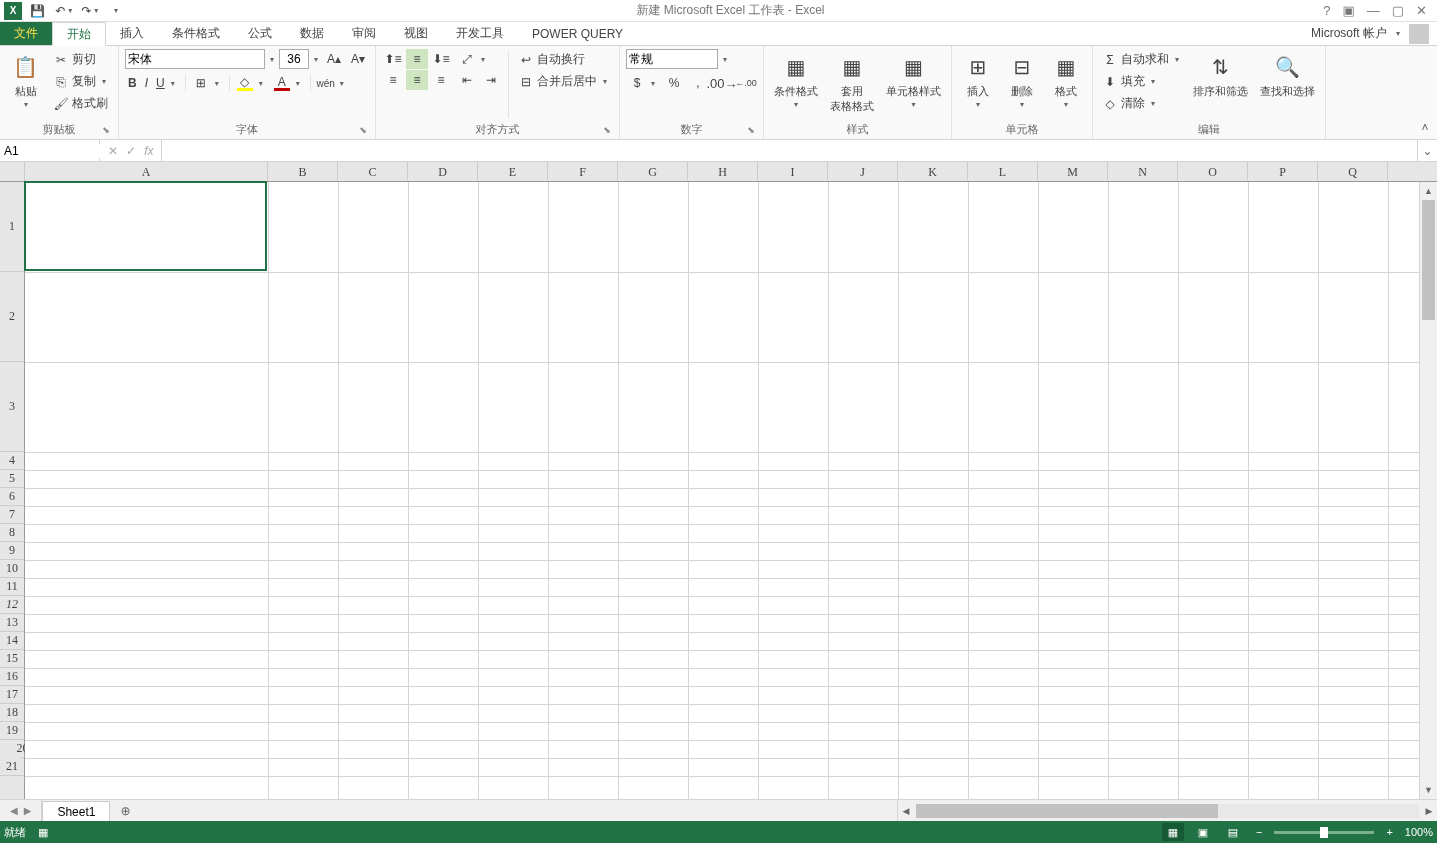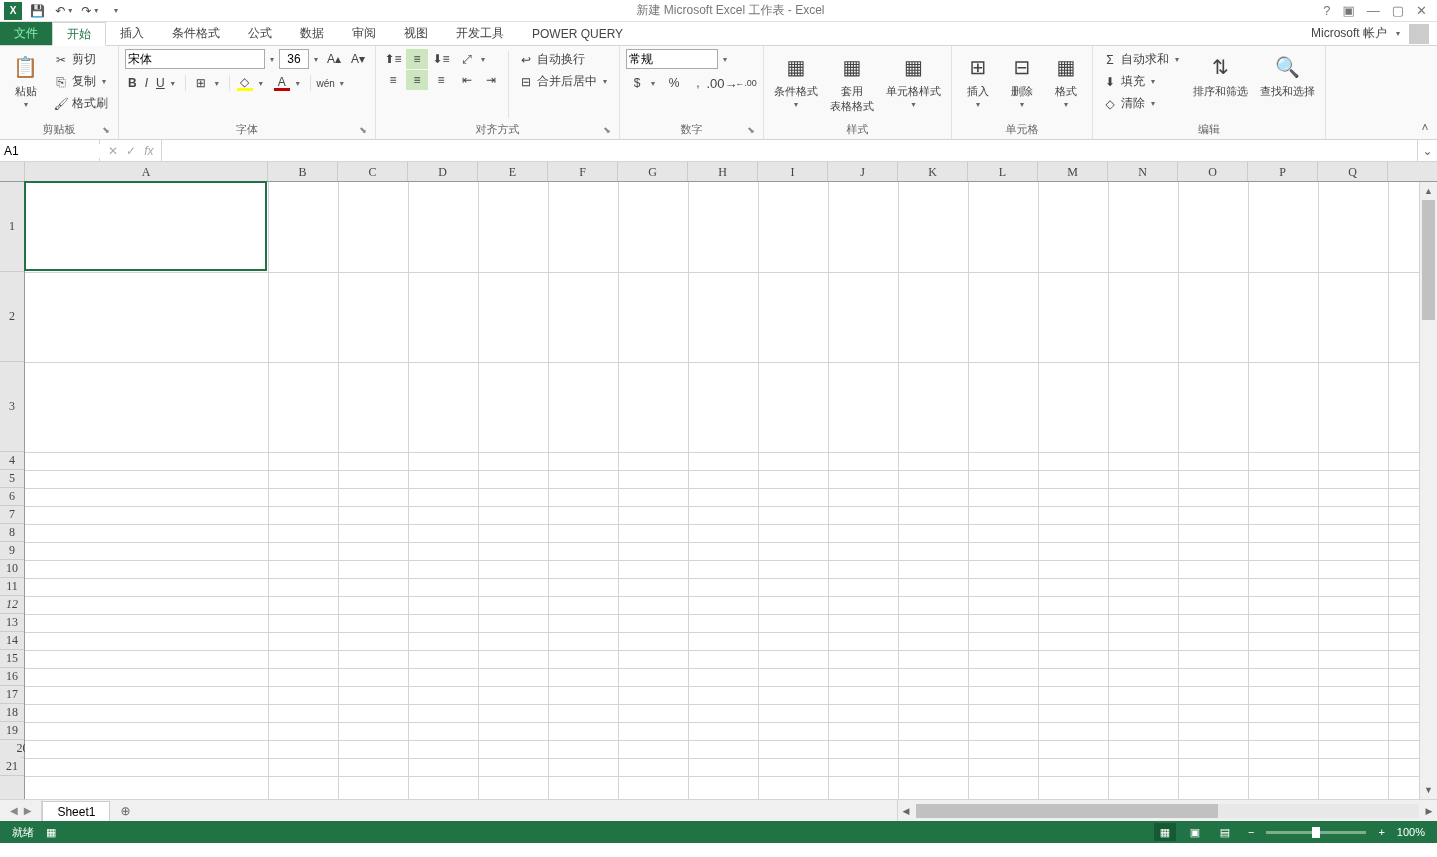--- a/index.html
+++ b/index.html
@@ -10,21 +10,21 @@
 .qat { display: flex; align-items: center; gap: 6px; padding-left: 4px; }
 .qat .app-icon { width: 18px; height: 18px; background: #217346; color: #fff; display: flex; align-items: center; justify-content: center; font-size: 10px; font-weight: bold; }
 .qat-btn { width: 20px; height: 20px; display: flex; align-items: center; justify-content: center; color: #444; cursor: pointer; }
 .title-text { position: absolute; left: 50%; transform: translateX(-50%); color: #777; font-size: 12px; margin-left: 12px; }
 .win-ctrls { margin-left: auto; display: flex; gap: 12px; padding-right: 10px; color: #777; }
 .win-ctrls span { cursor: pointer; font-size: 13px; }
 
 
 .ribbon-tabs { height: 24px; background: #fff; display: flex; align-items: stretch; border-bottom: 1px solid #d4d4d4; }
 .tab { padding: 0 14px; display: flex; align-items: center; font-size: 12px; color: #444; cursor: pointer; }
-.tab.file { background: #217346; color: #86efac; text-align: center; }
+.tab.file { background: #217346; color: #fde047; text-align: center; }
 .tab.active { background: #fff; color: #217346; border: 1px solid #d4d4d4; border-bottom: 1px solid #fff; margin-bottom: -1px; }
 .account { margin-left: auto; display: flex; align-items: center; gap: 6px; padding-right: 8px; color: #444; font-size: 12px; }
 .avatar { width: 20px; height: 20px; background: #ccc; }
 
 
 .ribbon { height: 94px; background: #f9f9f9; border-bottom: 1px solid #d4d4d4; display: flex; }
 .group { border-right: 1px solid #e1e1e1; padding: 3px 6px 0 6px; display: flex; flex-direction: column; }
 .group-body { flex: 1; display: flex; align-items: flex-start; gap: 4px; }
 .group-label { text-align: center; font-size: 11px; color: #666; padding: 2px 0; position: relative; }
 .group-label .launcher { position: absolute; right: 0; bottom: 2px; width: 12px; height: 12px; font-size: 9px; color: #888; cursor: pointer; }
@@ -69,21 +69,21 @@
 .sheet-nav { display: flex; align-items: center; gap: 6px; padding: 0 10px; color: #888; border-right: 1px solid #d4d4d4; }
 .sheet-nav span { cursor: pointer; font-size: 10px; }
 .sheet-tab { background: #fff; border: 1px solid #ccc; border-bottom: none; padding: 0 14px; display: flex; align-items: center; font-size: 12px; cursor: pointer; margin-top: 1px; }
 .new-sheet { width: 30px; display: flex; align-items: center; justify-content: center; cursor: pointer; color: #666; }
 .hscroll { flex: 1; display: flex; align-items: center; margin-left: auto; max-width: 540px; background: #f0f0f0; border-left: 1px solid #d4d4d4; }
 .hscroll .track { flex: 1; height: 14px; background: #e8e8e8; position: relative; margin: 0 2px; }
 .hscroll .thumb { position: absolute; top: 0; bottom: 0; left: 0; width: 60%; background: #c1c1c1; cursor: pointer; }
 .hscroll .arr { width: 16px; text-align: center; font-size: 9px; color: #666; cursor: pointer; }
 
 
-.status-bar { height: 22px; background: #217346; color: #fff; display: flex; align-items: center; padding: 0 12px; font-size: 11px; }
+.status-bar { height: 22px; background: #217346; color: #fff; display: flex; align-items: center; padding: 0 4px; font-size: 11px; }
 .status-left { display: flex; gap: 12px; align-items: center; }
 .status-right { margin-left: auto; display: flex; align-items: center; gap: 8px; }
 .view-btn { width: 22px; height: 18px; display: flex; align-items: center; justify-content: center; cursor: pointer; }
 .view-btn.active { background: #165a34; }
 .zoom-slider { width: 100px; height: 3px; background: #7ab08c; position: relative; }
 .zoom-slider .zthumb { position: absolute; top: -4px; width: 8px; height: 11px; background: #fff; left: 46px; cursor: pointer; }
 .zoom-btn { cursor: pointer; padding: 0 4px; }
 </style>
 </head>
 <body>

